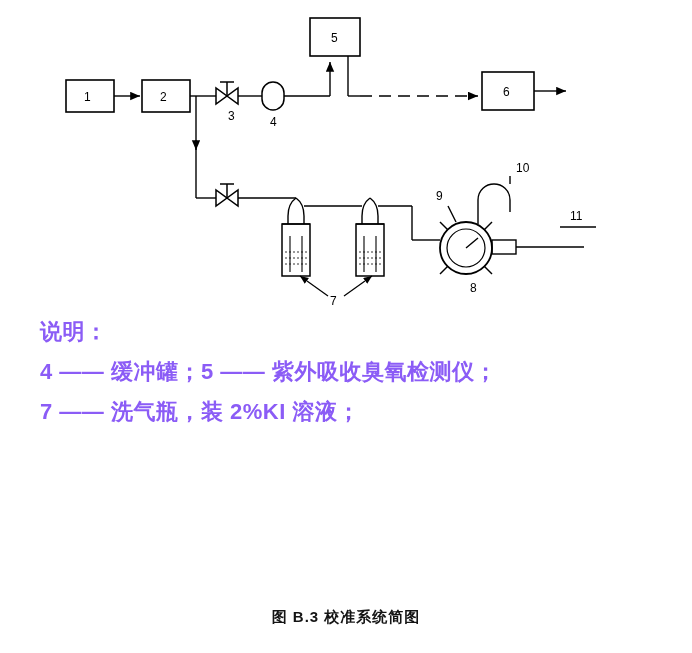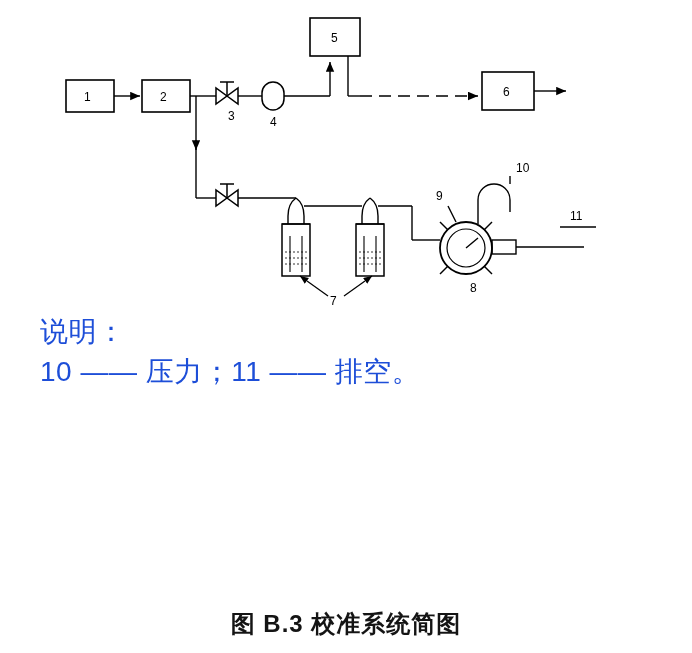--- a/index.html
+++ b/index.html
@@ -22,33 +22,34 @@
     width: 692px;
     height: 310px;
   }
   #legend {
     position: absolute;
     left: 40px;
     top: 312px;
     width: 620px;
   }
   .legend-line {
-    font-size: 28px;
+    font-size: 22px;
     line-height: 40px;
     letter-spacing: 0.5px;
     white-space: nowrap;
-    color: #1d4ed8;
+    color: #8b5cf6;
+    font-weight: bold;
   }
   #caption {
     position: absolute;
     left: 0;
     top: 608px;
     width: 692px;
     text-align: center;
-    font-size: 24px;
+    font-size: 15px;
     font-weight: bold;
     color: #141414;
     letter-spacing: 1px;
   }
   svg { display: block; }
 </style>
 </head>
 <body>
 
 <div id="figure-wrap">
@@ -165,16 +166,17 @@
 
     <line x1="516" y1="247" x2="584" y2="247" stroke="#000" stroke-width="1.4"></line>
     <line x1="584" y1="227" x2="584" y2="227" stroke="#000" stroke-width="1.4"></line>
     <line x1="560" y1="227" x2="596" y2="227" stroke="#000" stroke-width="1.4"></line>
     <text x="570" y="220" font-size="12" font-family="Liberation Sans, sans-serif" fill="#000">11</text>
   </svg>
 </div>
 
 <div id="legend">
   <div class="legend-line">说明：</div>
-  <div class="legend-line">10 —— 压力；11 —— 排空。</div>
+  <div class="legend-line">4 —— 缓冲罐；5 —— 紫外吸收臭氧检测仪；</div>
+  <div class="legend-line">7 —— 洗气瓶，装 2%KI 溶液；</div>
 </div>
 
 <div id="caption">图 B.3  校准系统简图</div>
 
 </body></html>

